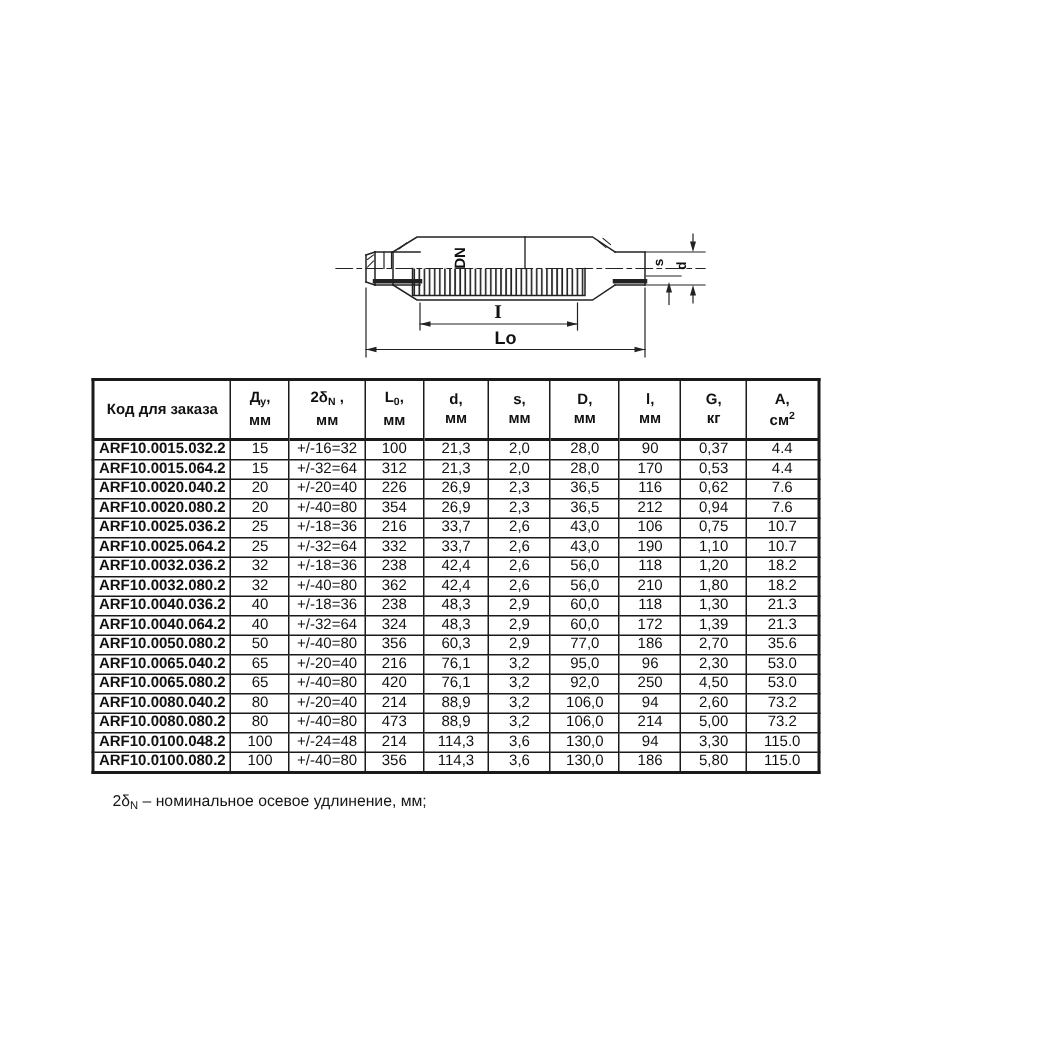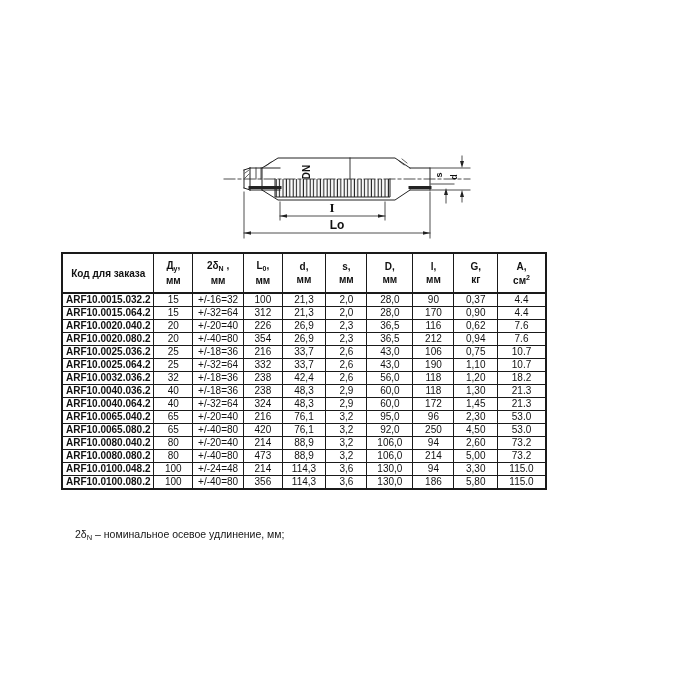--- a/index.html
+++ b/index.html
@@ -161,21 +161,21 @@
         </tr>
         <tr>
           <td class="code">ARF10.0015.064.2</td>
           <td>15</td>
           <td>+/-32=64</td>
           <td>312</td>
           <td>21,3</td>
           <td>2,0</td>
           <td>28,0</td>
           <td>170</td>
-          <td>0,90</td>
+          <td>0,53</td>
           <td>4.4</td>
         </tr>
         <tr>
           <td class="code">ARF10.0020.040.2</td>
           <td>20</td>
           <td>+/-20=40</td>
           <td>226</td>
           <td>26,9</td>
           <td>2,3</td>
           <td>36,5</td>
@@ -225,42 +225,66 @@
           <td>+/-18=36</td>
           <td>238</td>
           <td>42,4</td>
           <td>2,6</td>
           <td>56,0</td>
           <td>118</td>
           <td>1,20</td>
           <td>18.2</td>
         </tr>
         <tr>
+          <td class="code">ARF10.0032.080.2</td>
+          <td>32</td>
+          <td>+/-40=80</td>
+          <td>362</td>
+          <td>42,4</td>
+          <td>2,6</td>
+          <td>56,0</td>
+          <td>210</td>
+          <td>1,80</td>
+          <td>18.2</td>
+        </tr>
+        <tr>
           <td class="code">ARF10.0040.036.2</td>
           <td>40</td>
           <td>+/-18=36</td>
           <td>238</td>
           <td>48,3</td>
           <td>2,9</td>
           <td>60,0</td>
           <td>118</td>
           <td>1,30</td>
           <td>21.3</td>
         </tr>
         <tr>
           <td class="code">ARF10.0040.064.2</td>
           <td>40</td>
           <td>+/-32=64</td>
           <td>324</td>
           <td>48,3</td>
           <td>2,9</td>
           <td>60,0</td>
           <td>172</td>
-          <td>1,45</td>
+          <td>1,39</td>
           <td>21.3</td>
+        </tr>
+        <tr>
+          <td class="code">ARF10.0050.080.2</td>
+          <td>50</td>
+          <td>+/-40=80</td>
+          <td>356</td>
+          <td>60,3</td>
+          <td>2,9</td>
+          <td>77,0</td>
+          <td>186</td>
+          <td>2,70</td>
+          <td>35.6</td>
         </tr>
         <tr>
           <td class="code">ARF10.0065.040.2</td>
           <td>65</td>
           <td>+/-20=40</td>
           <td>216</td>
           <td>76,1</td>
           <td>3,2</td>
           <td>95,0</td>
           <td>96</td>

